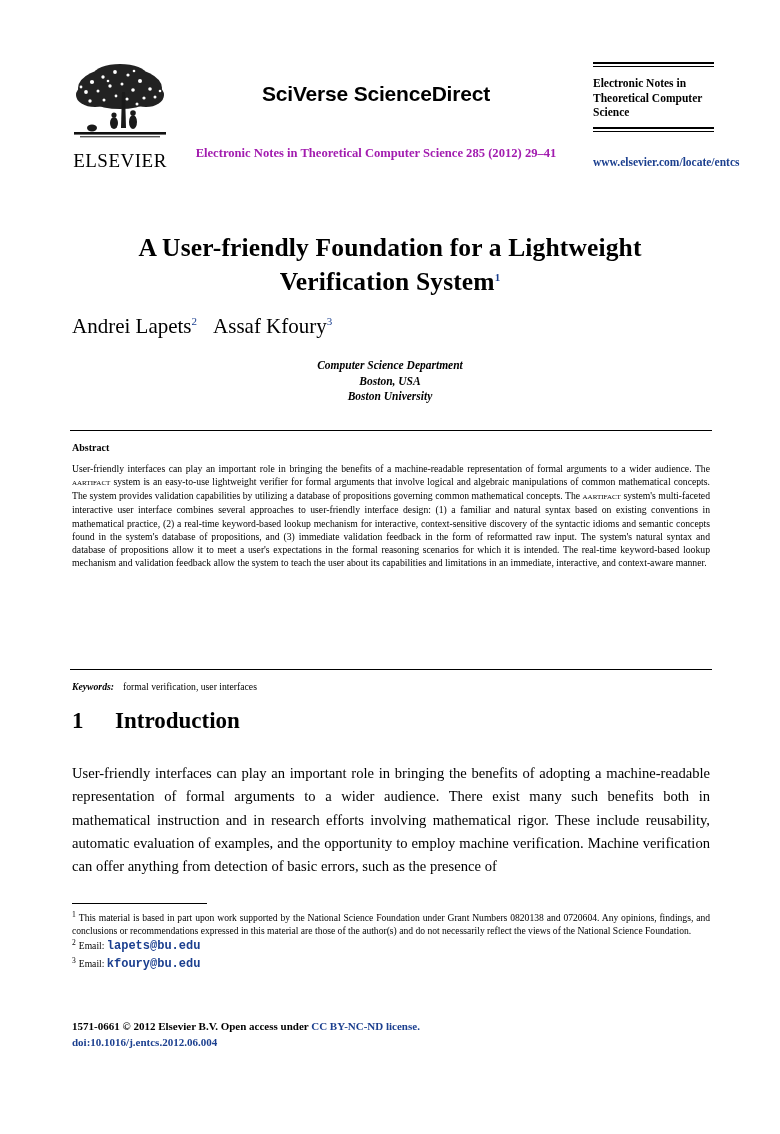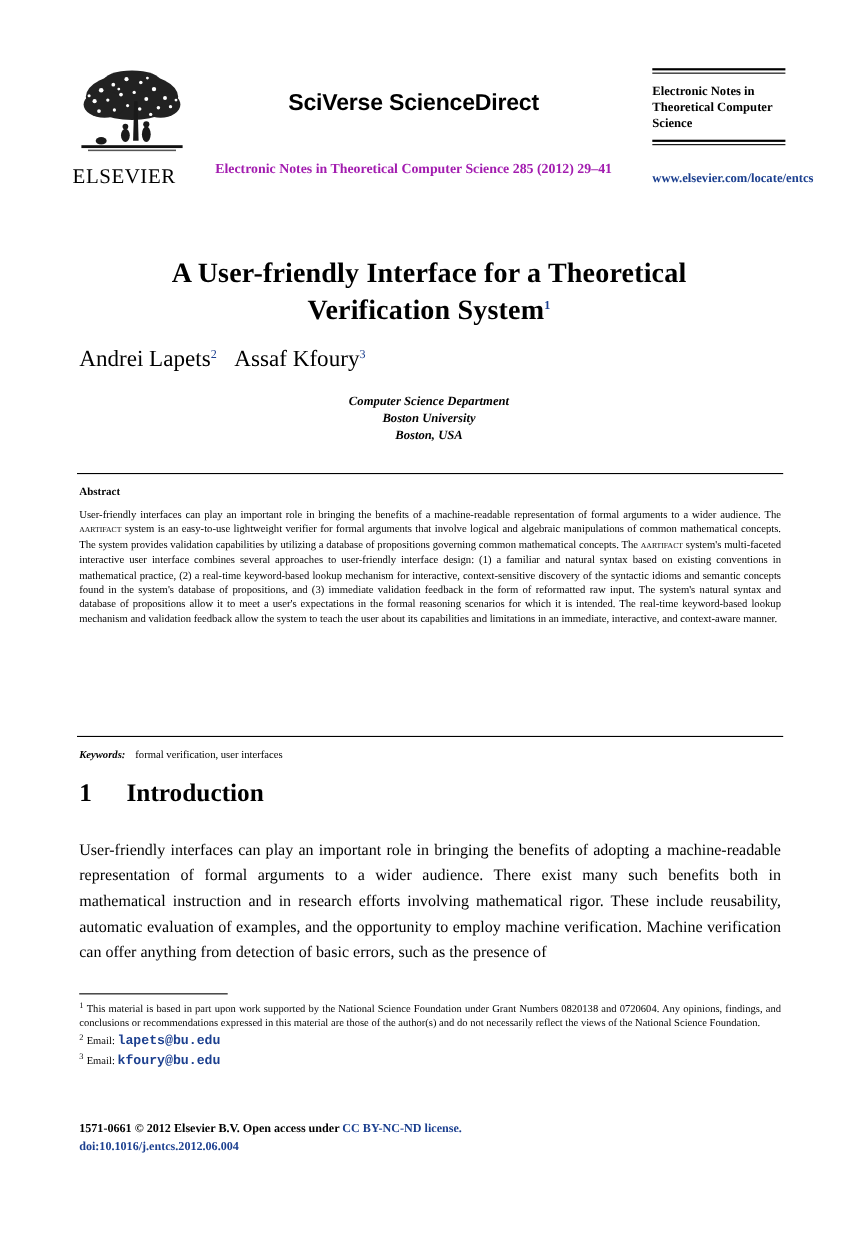--- a/index.html
+++ b/index.html
@@ -27,21 +27,21 @@
     left: 66px;
     top: 62px;
     width: 648px;
     height: 120px;
   }
   .elsevier-logo {
     position: absolute;
     left: 0px;
     top: 0px;
     width: 108px;
-    text-align: left;
+    text-align: center;
   }
   .logo-tree {
     width: 100px;
     height: 88px;
     display: block;
     margin: 0 auto;
   }
   .logo-word {
     font-family: "Liberation Serif", serif;
     font-size: 19px;
@@ -361,32 +361,32 @@
 
     <div class="header-right">
       <div class="hr-double-top"></div>
       <div class="entcs-title">Electronic Notes in Theoretical Computer Science</div>
       <div class="hr-double-bot"></div>
       <div class="elsevier-url">www.elsevier.com/locate/entcs</div>
     </div>
   </div>
 
   <h1 class="title">
-    <span>A User-friendly Interface for a Theoretical</span><br>
+    <span>A User-friendly Foundation for a Lightweight</span><br>
     <span>Verification System</span><sup>1</sup>
   </h1>
 
   <div class="authors">
     <span>Andrei Lapets</span><sup>2</sup><span class="author-gap"></span><span>Assaf Kfoury</span><sup>3</sup>
   </div>
 
   <div class="affiliation">
     <div>Computer Science Department</div>
+    <div>Boston, USA</div>
     <div>Boston University</div>
-    <div>Boston, USA</div>
   </div>
 
   <div class="rule-abstract-top"></div>
   <div class="abstract-head">Abstract</div>
   <div class="abstract-body"><span>User-friendly interfaces can play an important role in bringing the benefits of a machine-readable representation of formal arguments to a wider audience. The </span><span class="sc">aartifact</span><span> system is an easy-to-use lightweight verifier for formal arguments that involve logical and algebraic manipulations of common mathematical concepts. The system provides validation capabilities by utilizing a database of propositions governing common mathematical concepts. The </span><span class="sc">aartifact</span><span> system's multi-faceted interactive user interface combines several approaches to user-friendly interface design: (1) a familiar and natural syntax based on existing conventions in mathematical practice, (2) a real-time keyword-based lookup mechanism for interactive, context-sensitive discovery of the syntactic idioms and semantic concepts found in the system's database of propositions, and (3) immediate validation feedback in the form of reformatted raw input. The system's natural syntax and database of propositions allow it to meet a user's expectations in the formal reasoning scenarios for which it is intended. The real-time keyword-based lookup mechanism and validation feedback allow the system to teach the user about its capabilities and limitations in an immediate, interactive, and context-aware manner.</span></div>
   <div class="keywords"><i>Keywords:</i><span class="kw-gap"></span><span>formal verification, user interfaces</span></div>
   <div class="rule-abstract-bot"></div>
 
   <div class="section-head"><span class="section-num">1</span><span>Introduction</span></div>
 

